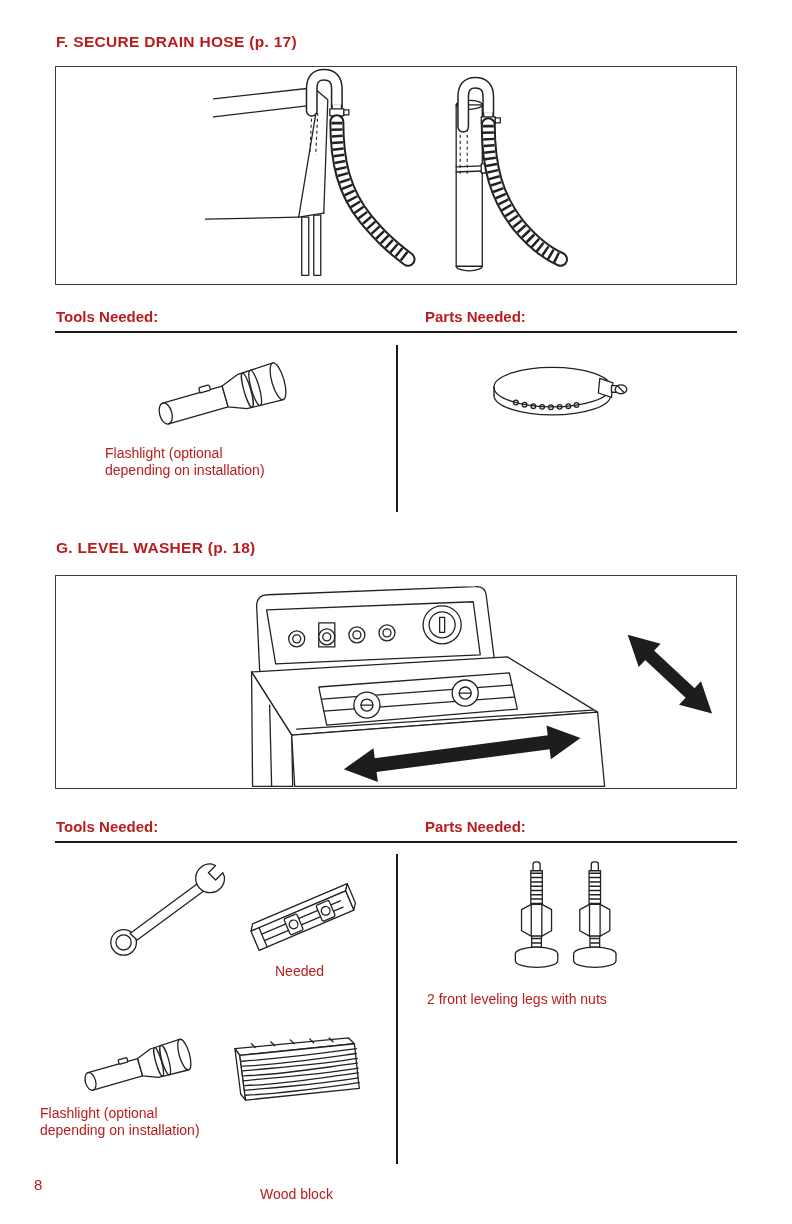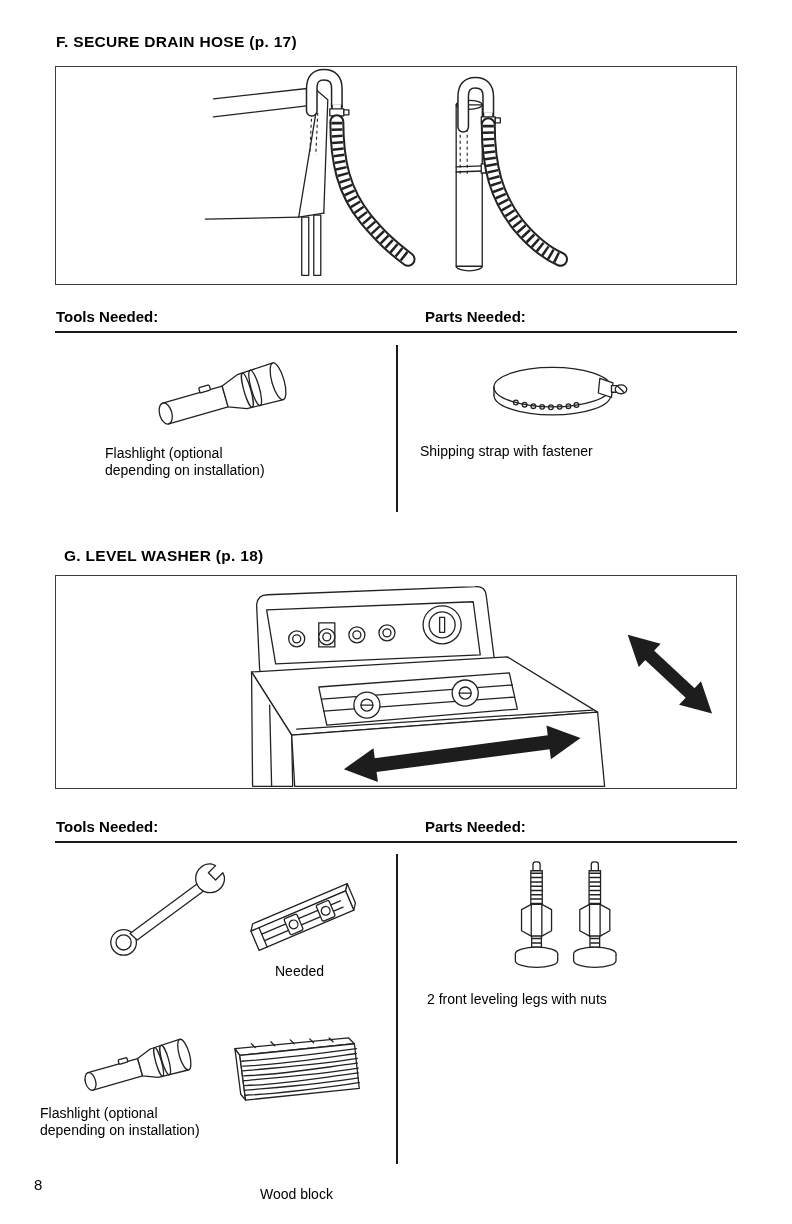--- a/index.html
+++ b/index.html
@@ -1,20 +1,20 @@
 <!DOCTYPE html>
 <html><head>
 <meta charset="utf-8">
 <style>
   html,body { margin:0; padding:0; background:#e8e8e8; }
   .page {
     position:relative; width:792px; height:1224px; margin:0 auto;
     background:#ffffff; overflow:hidden;
     font-family:"Liberation Sans","DejaVu Sans",sans-serif;
-    color:#000000;
+    color:#b91c1c;
   }
   .abs { position:absolute; }
   .h-section { font-size:15.5px; font-weight:bold; letter-spacing:.3px; white-space:nowrap; }
   .h-col { font-size:15px; font-weight:bold; white-space:nowrap;text-align:center; }
   .caption { font-size:14px; line-height:1.24; white-space:pre-line; }
   .figure-box { border:1.6px solid #3c3c3c; background:#fff; box-sizing:border-box; }
   .rule { background:#1a1a1a; height:2px; }
   .vdivider { background:#1a1a1a; width:1.5px; }
   .pagenum { font-size:15px; }
   svg { display:block; }
@@ -114,23 +114,22 @@
       <circle class="ln" cx="93" cy="69.5" r="3.2"></circle>
       <circle class="ln" cx="105" cy="69" r="3.2"></circle>
       <circle class="ln" cx="117" cy="68" r="3.2"></circle>
       <circle class="ln" cx="128" cy="66.5" r="3.2"></circle>
       <path class="lnw" d="M160,30 L178,36 L176,56 L158,50 Z"></path>
       <rect class="lnw" x="176" y="40" width="8" height="9"></rect>
       <ellipse class="lnw" cx="189" cy="45" rx="8" ry="6"></ellipse>
       <path class="ln" d="M185,41 L193,49"></path>
     </svg>
   </div>
-  <div class="abs caption" style="left:420px; top:443px; width:270px;">Shipping strap with fastener</div>
-
-  <div class="abs h-section" style="left:64px; top:539px;margin-top:8px;">G. LEVEL WASHER (p. 18)</div>
+
+  <div class="abs h-section" style="left:56px; top:539px;">G. LEVEL WASHER (p. 18)</div>
 
   <div class="abs figure-box" style="left:55px; top:575px; width:682px; height:214px;">
     <svg width="100%" height="100%" viewBox="0 0 678 210">
       <g>
 
         <path class="lnw" d="M200,28 Q201,18 211,18 L418,10 Q428,9 429,19 L437,82 Q438,92 428,93 L214,101 Q204,102 203,92 Z"></path>
         <path class="lnw" d="M210,33 L416,25 L423,78 L219,87 Z"></path>
         <rect class="lnw" x="262" y="46" width="16" height="24"></rect>
         <circle class="lnw" cx="240" cy="62" r="8"></circle>
           <circle class="ln" cx="240" cy="62" r="4"></circle>

